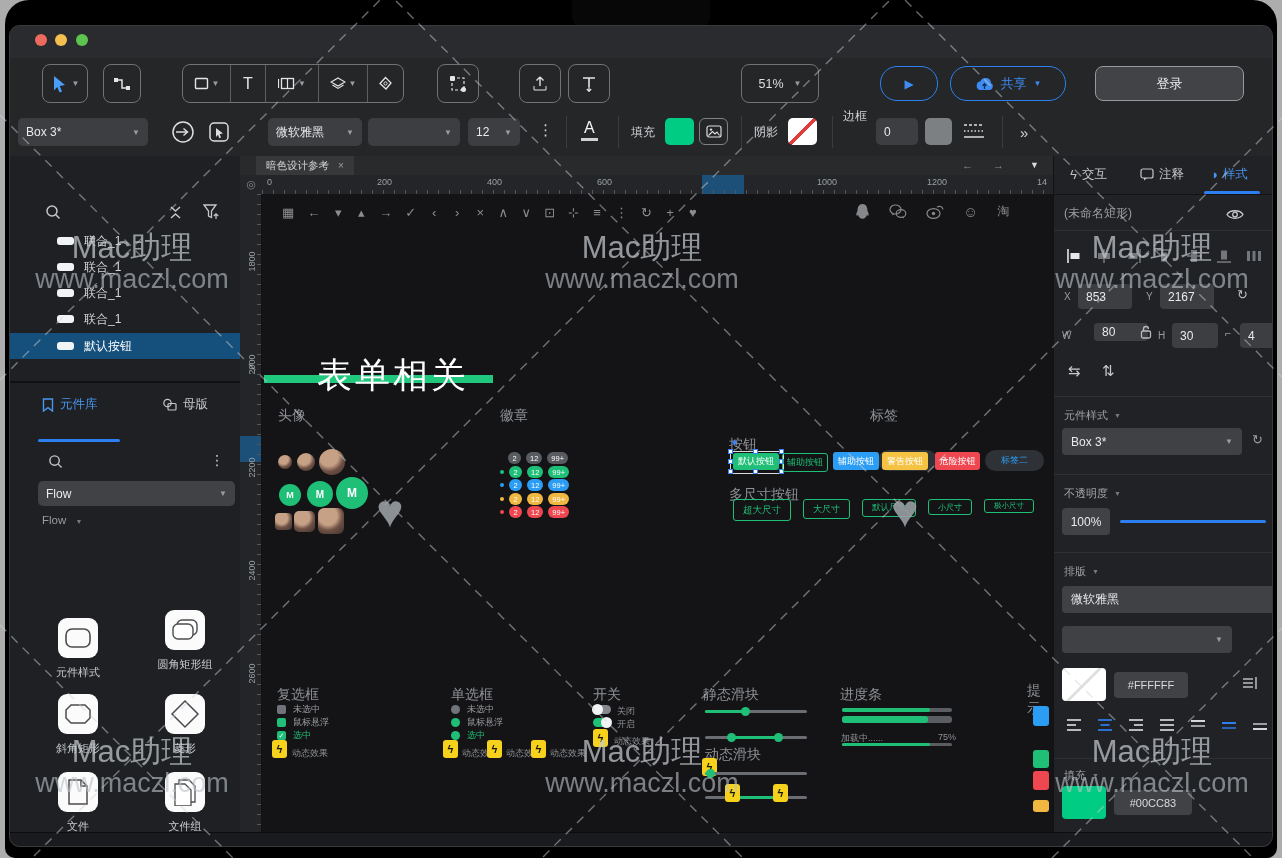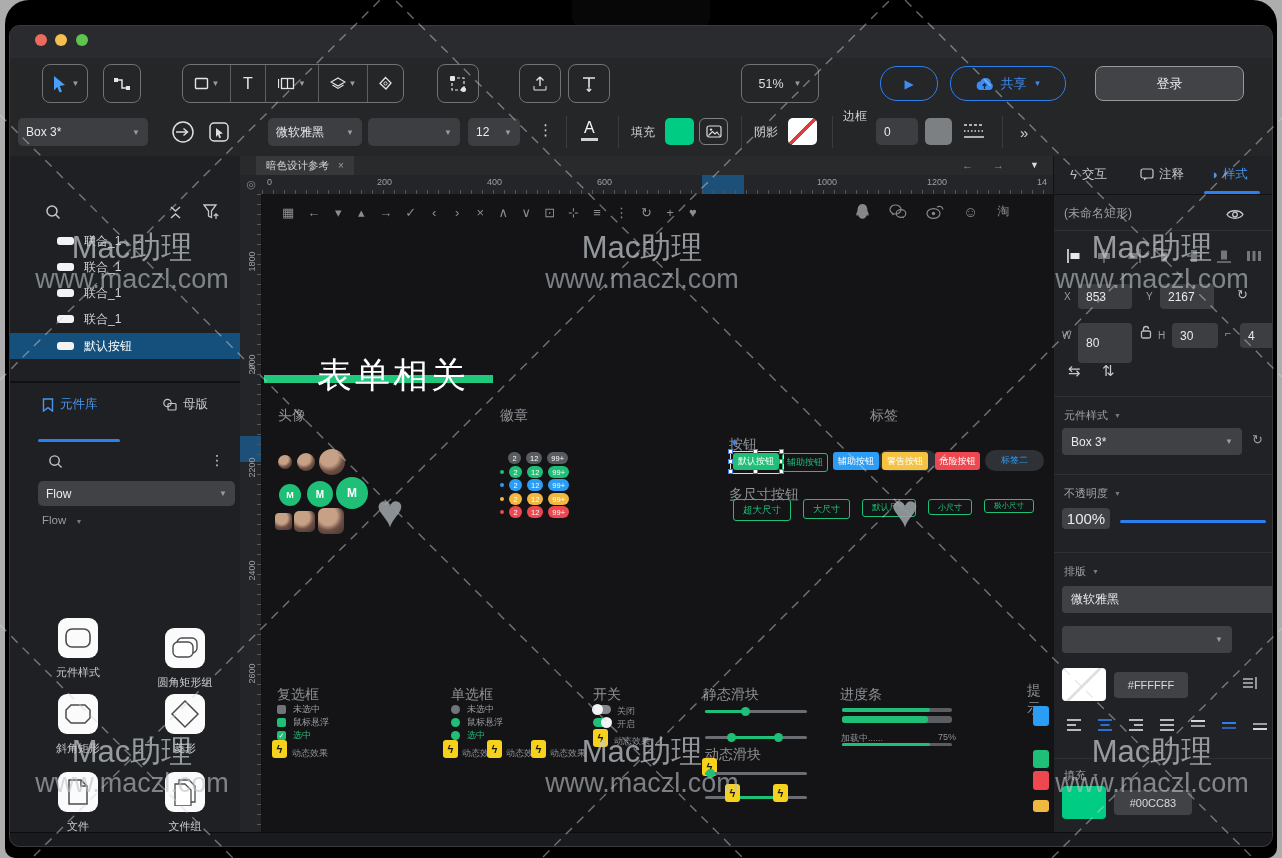--- a/index.html
+++ b/index.html
@@ -357,21 +357,21 @@
     </span>
 
     <div class="comp" style="left:18px;top:462px">
       <div class="tile">
           <svg width="28" height="24" viewBox="0 0 28 24">
             <rect x="2" y="3" width="24" height="18" rx="6" stroke="#4a4c4e" fill="none" stroke-width="1.6"></rect>
           </svg>
         </div>
       <span class="clab">元件样式</span>
     </div>
-    <div class="comp" style="left:125px;top:472px">
+    <div class="comp" style="left:125px;top:454px">
       <div class="tile">
           <svg width="28" height="24" viewBox="0 0 28 24">
             <rect x="6" y="2" width="20" height="15" rx="5" stroke="#4a4c4e" fill="#fff" stroke-width="1.4"></rect>
             <rect x="2" y="6" width="20" height="15" rx="5" stroke="#4a4c4e" fill="#fff" stroke-width="1.4"></rect>
           </svg>
         </div>
       <span class="clab">圆角矩形组</span>
     </div>
     <div class="comp" style="left:18px;top:538px">
       <div class="tile">
@@ -714,21 +714,21 @@
     <span class="ilbl" style="left:10px;top:135px">X</span>
     <div class="inp" style="left:24px;top:128px;width:54px;height:25px">
         <span>853</span>
       </div>
     <span class="ilbl" style="left:92px;top:135px">Y</span>
     <div class="inp" style="left:106px;top:128px;width:54px;height:25px">
         <span>2167</span>
       </div>
     <span class="a" style="left:183px;top:131px;color:#b9bcbe;font-size:13px">↻</span>
     <span class="ilbl" style="left:8px;top:174px">W</span>
-    <div class="inp" style="left:24px;top:167px;width:54px;height:40px">
+    <div class="inp" style="left:40px;top:167px;width:54px;height:18px">
         <span>80</span>
       </div>
     <span class="a" style="left:86px;top:169px">
       <svg width="12" height="14" viewBox="0 0 12 14">
           <rect x="1.5" y="6" width="9" height="7" rx="1.5" stroke="#b9bcbe" fill="none" stroke-width="1.3"></rect>
           <path d="M3.5 6 V4 A2.5 2.5 0 0 1 8.5 4" stroke="#b9bcbe" fill="none" stroke-width="1.3"></path>
         </svg>
     </span>
     <span class="ilbl" style="left:104px;top:174px">H</span>
     <div class="inp" style="left:118px;top:167px;width:46px;height:25px">
@@ -748,21 +748,21 @@
     <div class="idd" style="left:8px;top:272px;width:180px;height:27px">
       <span>Box 3*</span>
       <span class="chev">▼</span>
     </div>
     <span class="a" style="left:198px;top:276px;color:#9a9da0;font-size:13px">↻</span>
     <div class="idiv" style="top:318px"></div>
     <div class="sect" style="left:10px;top:330px">
       <span>不透明度</span>
         <b>▼</b>
     </div>
-    <div class="hexbox" style="left:8px;top:352px;width:48px;height:21px;font-size:15px;color:#e8eaec">
+    <div class="hexbox" style="left:8px;top:352px;width:48px;height:27px;font-size:12px;color:#e8eaec">
         <span>100%</span>
       </div>
     <div class="a" style="left:66px;top:364px;width:146px;height:3px;background:#2d7ff0;border-radius:2px"></div>
     <div class="idiv" style="top:396px"></div>
     <div class="sect" style="left:10px;top:408px">
       <span>排版</span>
         <b>▼</b>
     </div>
     <div class="idd" style="left:8px;top:430px;width:214px;height:27px">
       <span>微软雅黑</span>

